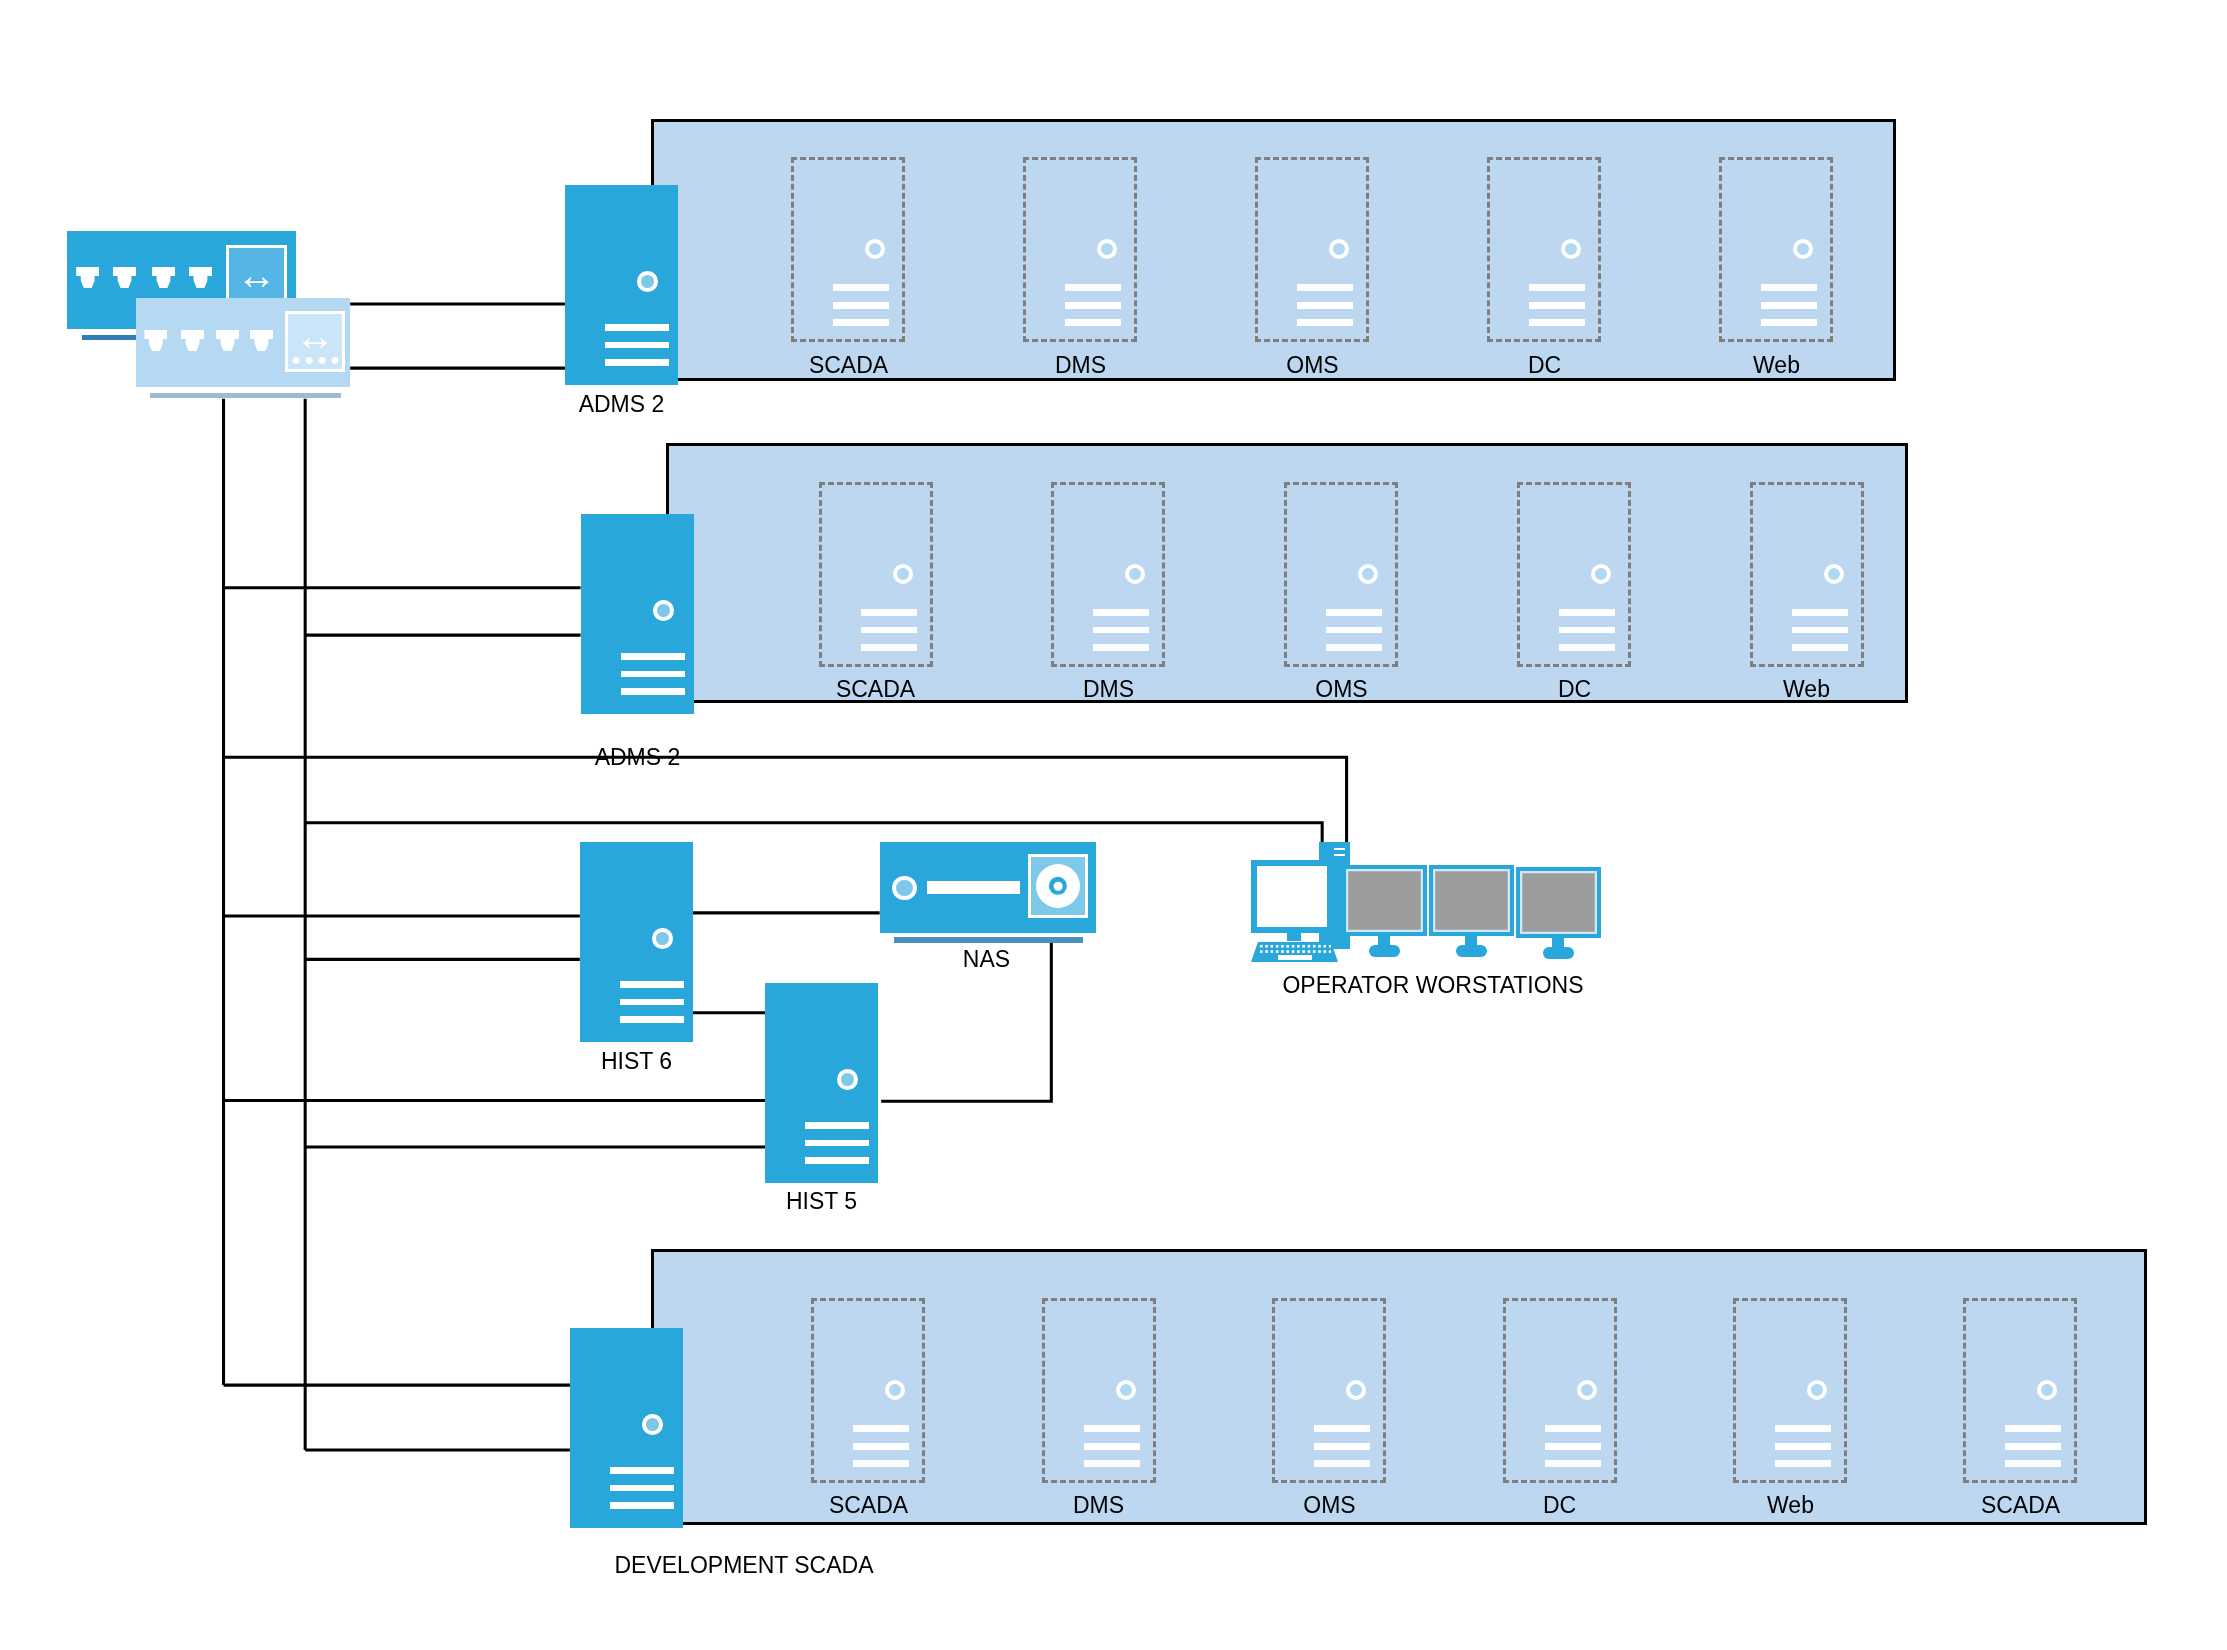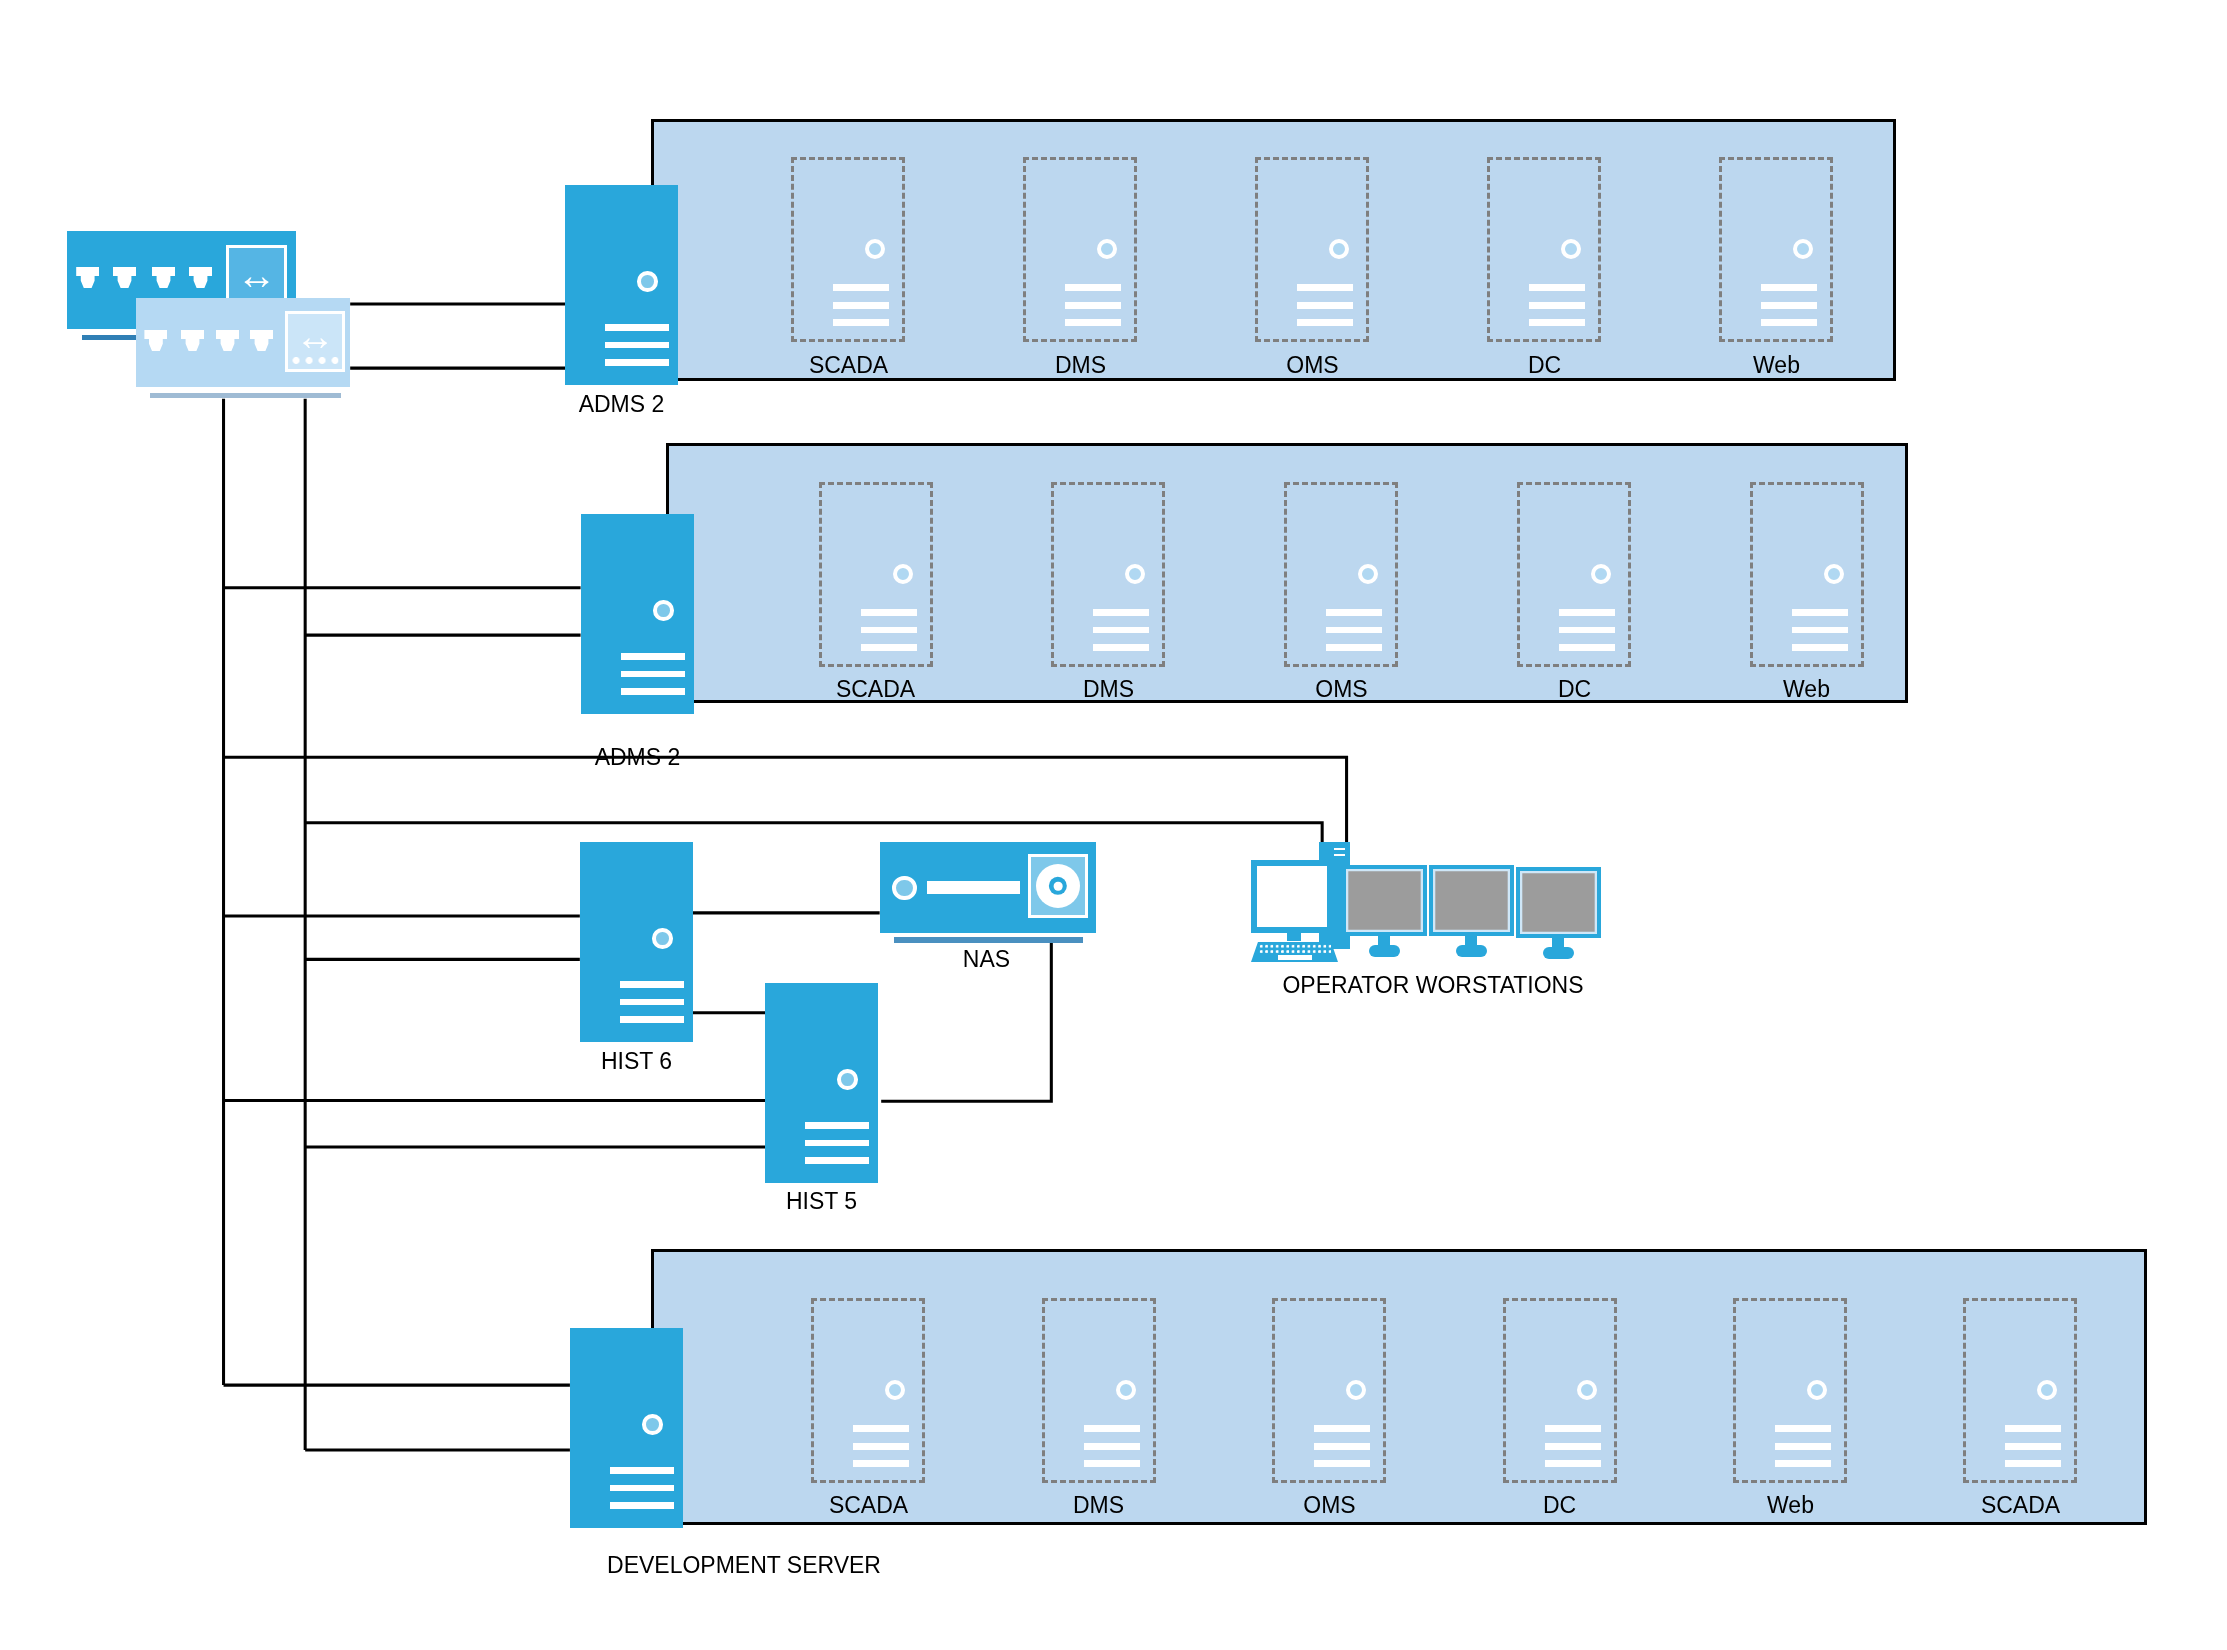--- a/index.html
+++ b/index.html
@@ -251,15 +251,15 @@
   <div class="monitor" style="left:1516px;top:867px;"></div>
   <div class="neck" style="left:1552px;top:937px;width:12.2px;height:10.7px;"></div>
   <div class="base" style="left:1543px;top:947px;width:30.5px;height:12.2px;"></div>
 
   <div class="node-label" style="left:469px;top:391px;width:305px;">ADMS 2</div>
   <div class="node-label" style="left:485px;top:744px;width:305px;">ADMS 2</div>
   <div class="node-label" style="left:484px;top:1048px;width:305px;">HIST 6</div>
   <div class="node-label" style="left:669px;top:1188px;width:305px;">HIST 5</div>
   <div class="node-label" style="left:834px;top:946px;width:305px;">NAS</div>
   <div class="node-label" style="left:1166px;top:972px;width:534px;">OPERATOR WORSTATIONS</div>
-  <div class="node-label" style="left:553px;top:1552px;width:382px;">DEVELOPMENT SERVER</div>
+  <div class="node-label" style="left:553px;top:1552px;width:382px;">DEVELOPMENT SCADA</div>
 </div>
 
 
 </body></html>

